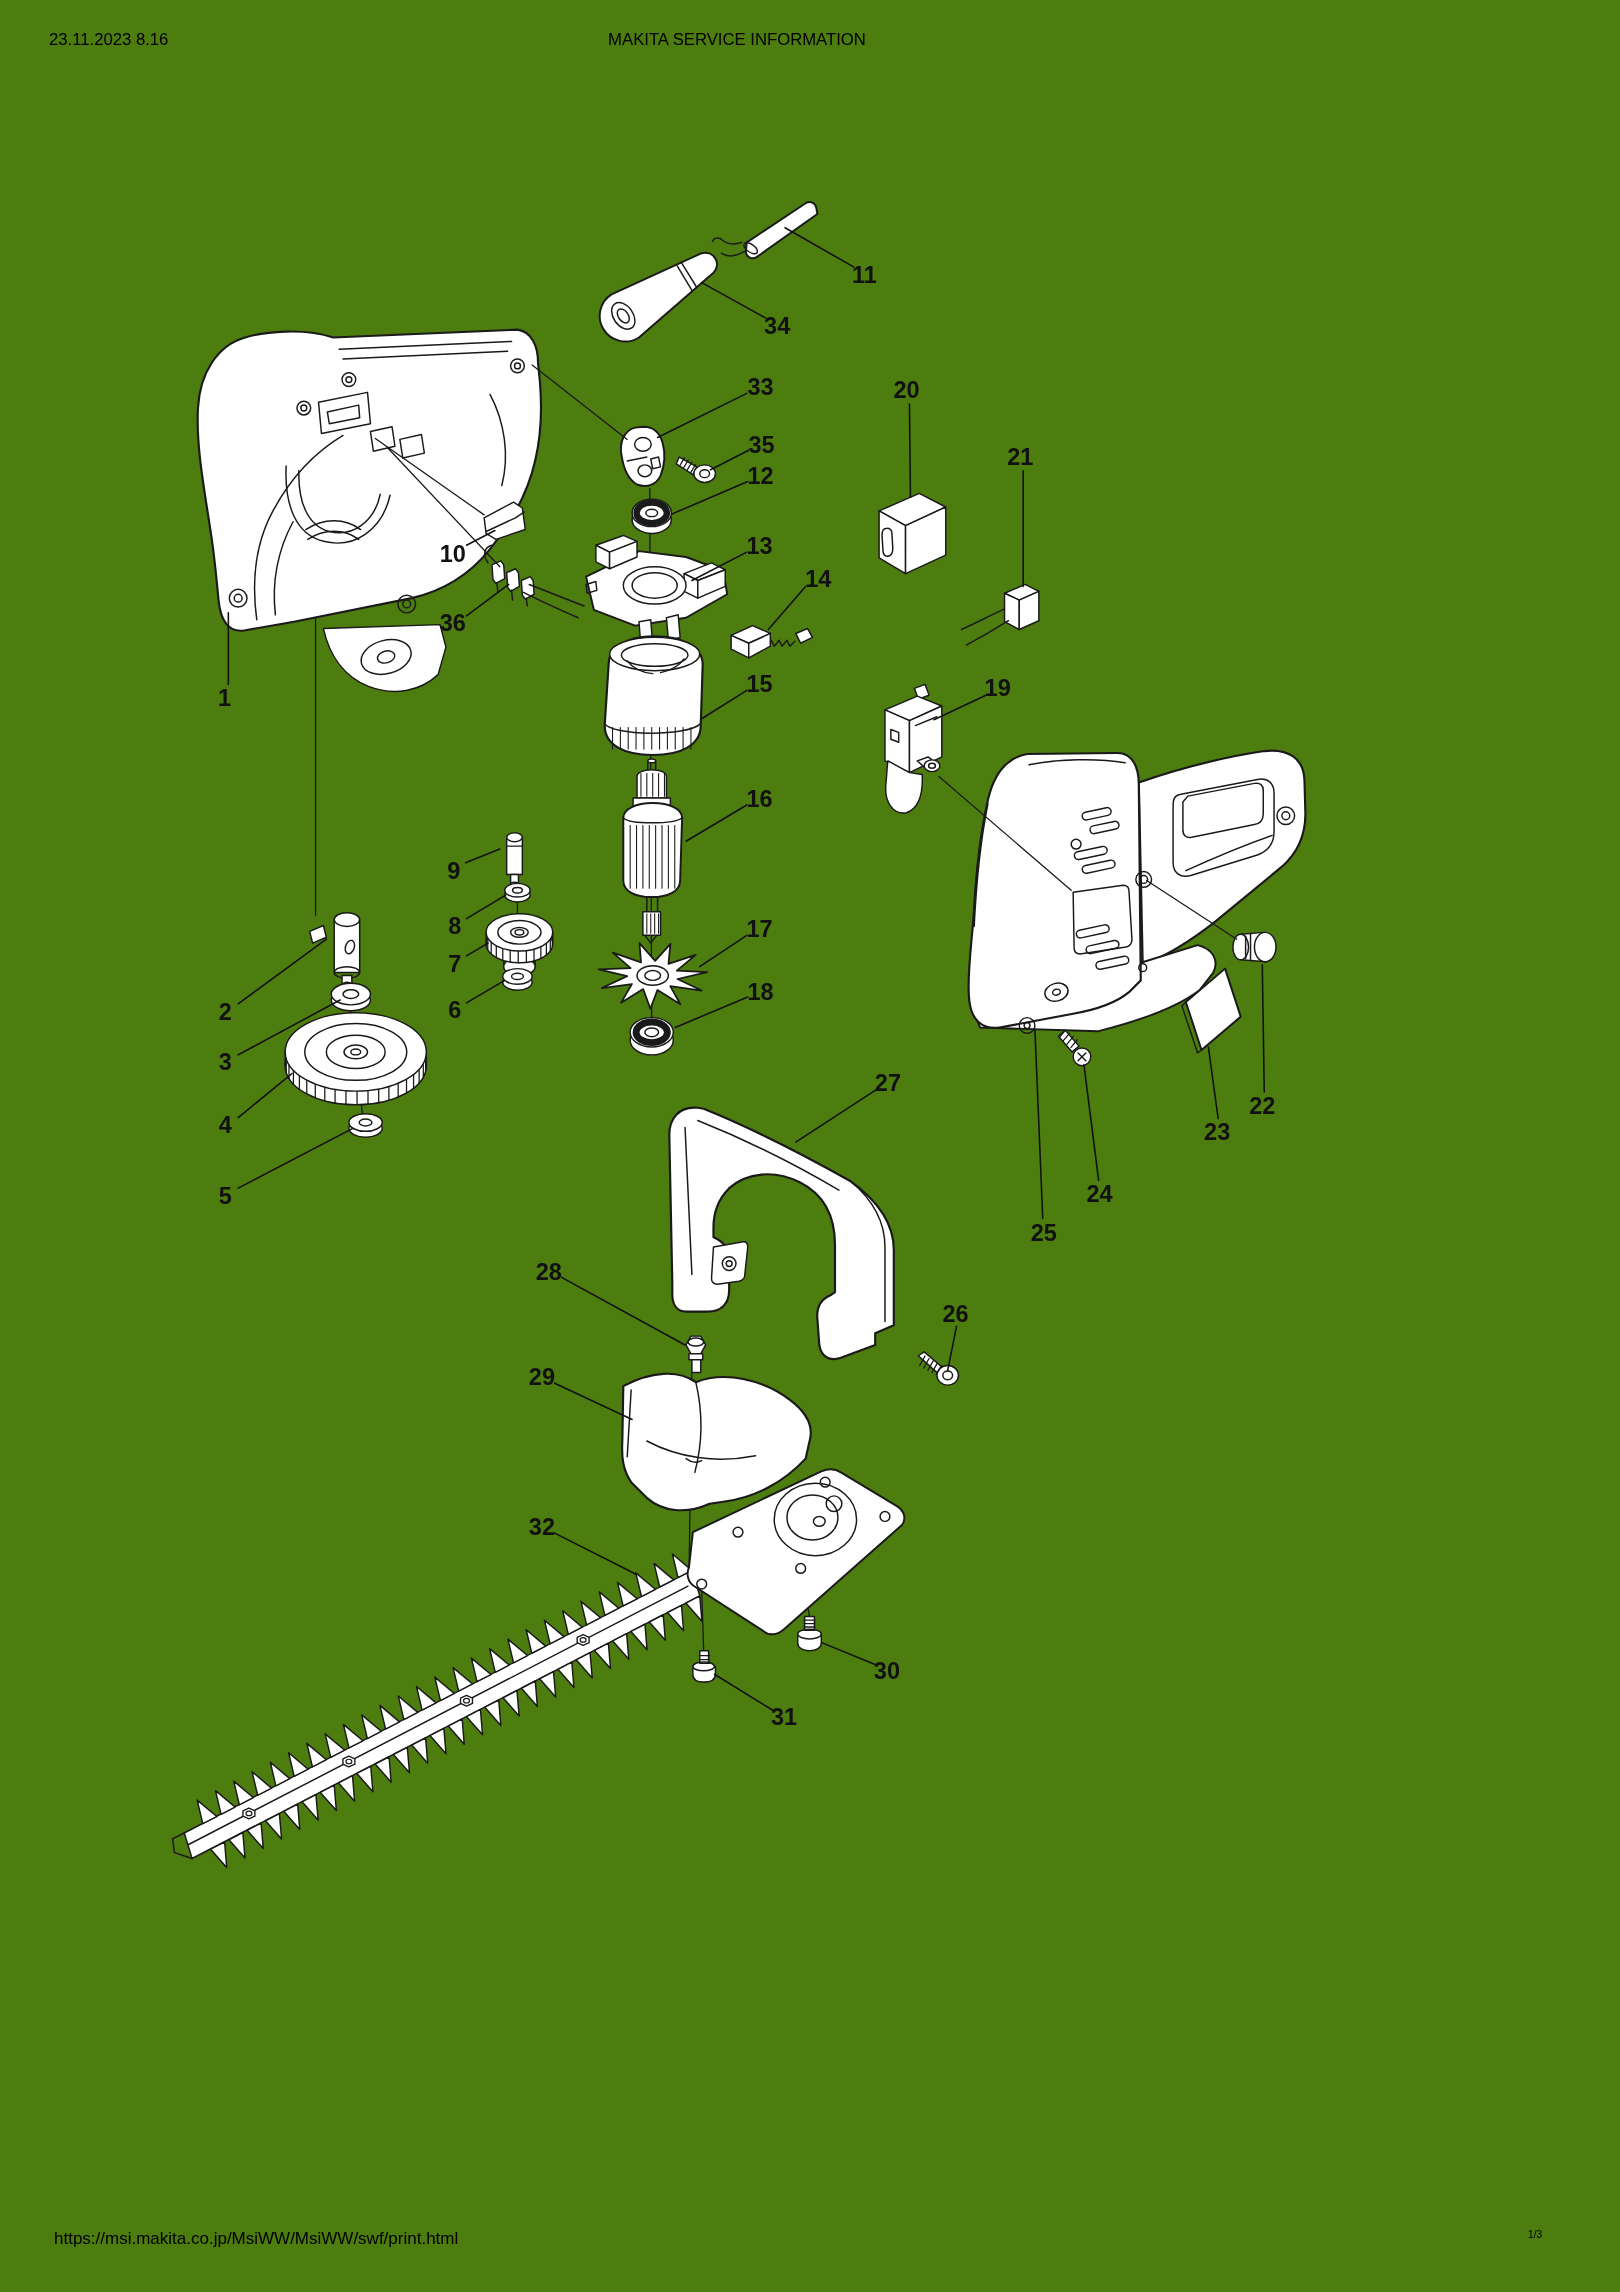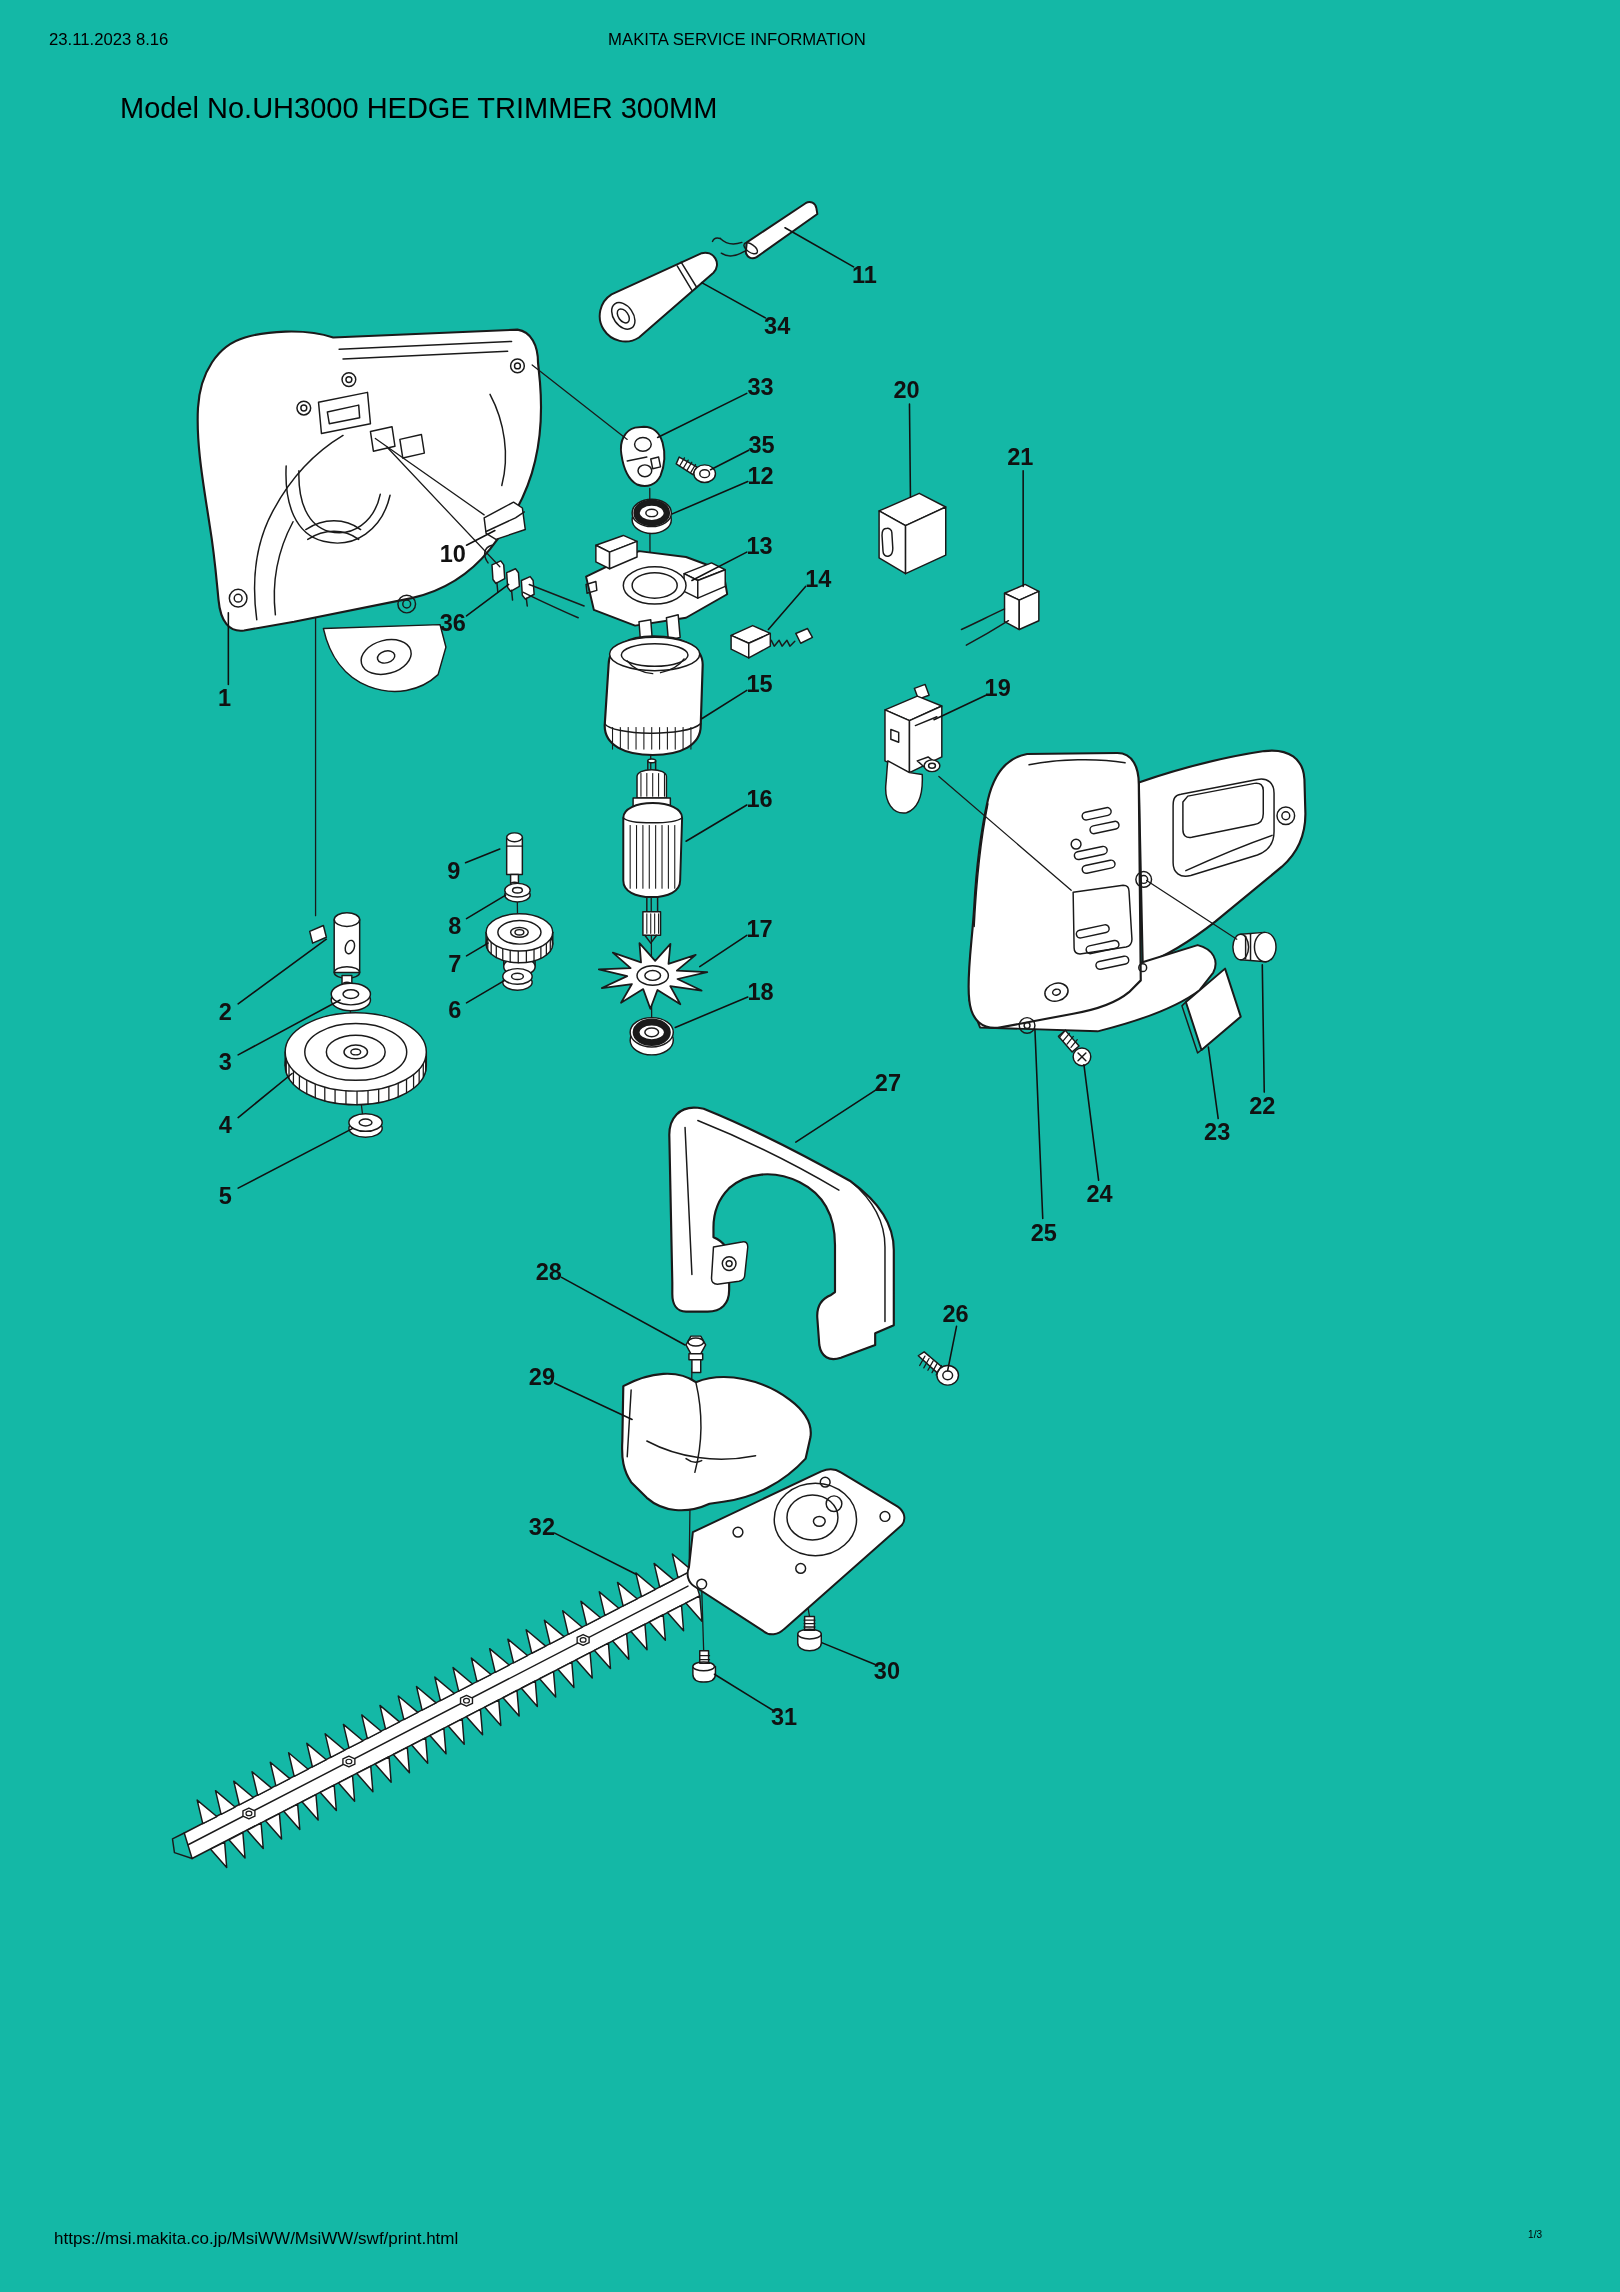--- a/index.html
+++ b/index.html
@@ -1,32 +1,31 @@
 <!DOCTYPE html>
 <html><head>
 <meta charset="utf-8">
 <style>
   html,body{margin:0;padding:0;background:#fff;}
-  .page{position:relative;width:1620px;height:2293px;background:#14b8a6;overflow:hidden;
+  .page{position:relative;width:1620px;height:2293px;background:#4d7c0f;overflow:hidden;
         font-family:"Liberation Sans",sans-serif;color:#000;}
   .hdr-date{position:absolute;left:49px;top:30px;font-size:16.7px;}
   .hdr-center{position:absolute;left:737px;top:30px;transform:translateX(-50%);font-size:16.7px;white-space:nowrap;}
   .doc-title{position:absolute;left:120px;top:92px;font-size:29px;white-space:nowrap;}
   .ftr-url{position:absolute;left:54px;top:2229px;font-size:17px;}
   .ftr-page{position:absolute;right:78px;top:2229px;font-size:10px;}
   #diagram{position:absolute;left:0;top:0;}
   .lbl{font-family:"Liberation Sans",sans-serif;font-size:24px;font-weight:600;fill:#111;}
 </style>
 </head>
 <body>
 
 <div class="page">
   <div class="hdr-date">23.11.2023 8.16</div>
   <div class="hdr-center">MAKITA SERVICE INFORMATION</div>
-  <div class="doc-title">Model No.UH3000 HEDGE TRIMMER 300MM</div>
 
   <svg id="diagram" width="1620" height="2293" viewBox="0 0 1653 2339" xmlns="http://www.w3.org/2000/svg">
     <g stroke="#1a1a1a" stroke-width="1.5" fill="none" stroke-linejoin="round" stroke-linecap="round">
 
       <g id="asm-lines" stroke-width="1.3">
         <line x1="322" y1="578" x2="322" y2="934"></line>
         <line x1="527" y1="858" x2="529" y2="1000"></line>
         <line x1="663" y1="498" x2="665" y2="1062"></line>
         <line x1="354" y1="1002" x2="371" y2="1146"></line>
         <line x1="706" y1="1396" x2="703" y2="1612"></line>

